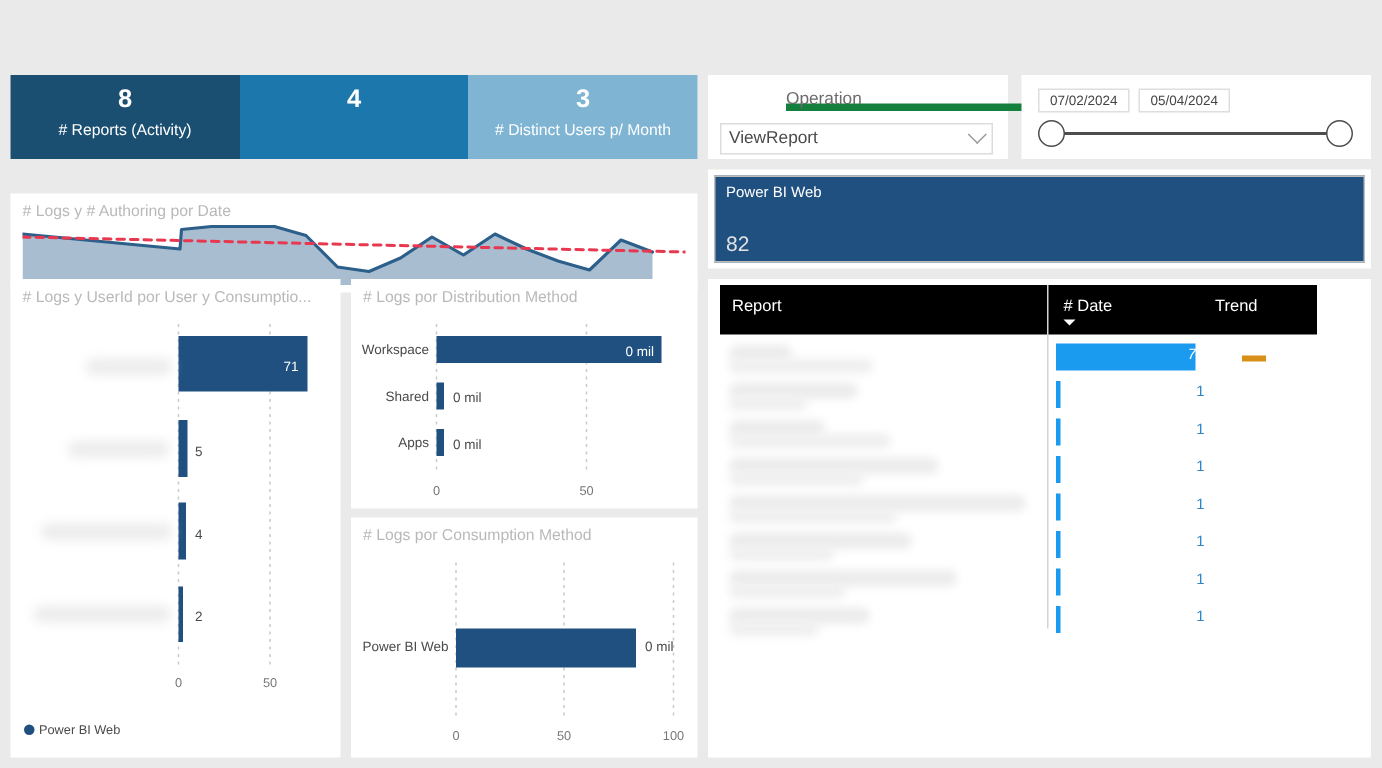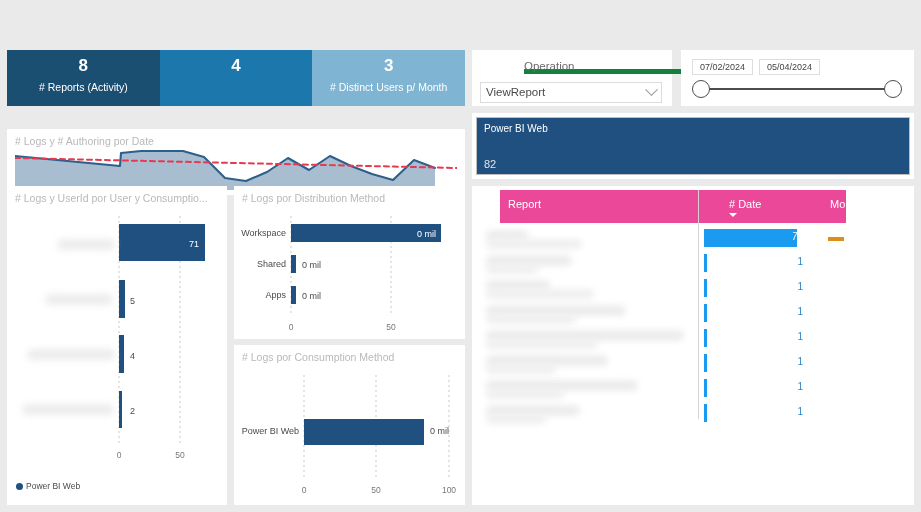--- a/index.html
+++ b/index.html
@@ -100,21 +100,21 @@
   
   .treecard { left: 472px; top: 113px; width: 442px; height: 66px; }
   .tile {
     position: absolute; left: 4px; top: 4px; right: 4px; bottom: 4px;
     background: #1f5080; border: 1px solid #bdbdbd;
   }
   .tile .tl {
     position: absolute; left: 7px; top: 5px; font-size: 10px; color: #ffffff;
   }
   .tile .tv {
-    position: absolute; left: 7px; bottom: 4px; font-size: 11px; color: #e3e3e3;
+    position: absolute; left: 7px; bottom: 4px; font-size: 14px; color: #e3e3e3;
   }
 
   
   .userscard { left: 7px; top: 186px; width: 220px; height: 319px; }
   .userscard svg { position: absolute; left: 0; top: 16px; }
   .legend {
     position: absolute; left: 9px; bottom: 14px;
     font-size: 8.5px; color: #4a4a4a;
   }
   .legend .dot {
@@ -123,23 +123,22 @@
   }
 
   
   .distcard { left: 234px; top: 186px; width: 231px; height: 153px; }
   .conscard { left: 234px; top: 345px; width: 231px; height: 160px; }
   .distcard svg, .conscard svg { position: absolute; left: 0; top: 16px; }
 
   
   .tablecard { left: 472px; top: 186px; width: 442px; height: 319px; }
   .thead {
-    position: absolute; left: 8px; top: 4px; width: 346px; height: 33px;
-    background: #ec4899;
-    margin-left: 20px;
+    position: absolute; left: 8px; top: 4px; width: 398px; height: 33px;
+    background: #000000;
   }
   .th {
     position: absolute; top: 8px; font-size: 11px; color: #ffffff;
   }
   .th.c1 { left: 8px; }
   .th.c2 { left: 229px; }
   .th.c3 { left: 330px; }
   .sortcaret {
     position: absolute; left: 229px; top: 23px;
     width: 0; height: 0;
@@ -306,21 +305,21 @@
       <text class="axlbl" x="142" y="132" text-anchor="middle">50</text>
       <text class="axlbl" x="215" y="132" text-anchor="middle">100</text>
     </svg>
   </div>
 
   <div class="card tablecard">
     <div class="thead">
       <div class="th c1">Report</div>
       <div class="th c2"># Date</div>
       <div class="sortcaret"></div>
-      <div class="th c3">Month</div>
+      <div class="th c3">Trend</div>
     </div>
     <div class="colsep"></div>
 
     <div class="trow" style="top:40px;font-style:italic;">
       <div class="rname" style="width:42px;"></div>
       <div class="rname2" style="width:96px;"></div>
       <div class="dbar" style="width:93px;"></div>
       <div class="dval onbar">75</div>
       <div class="sparkdash"></div>
     </div>

